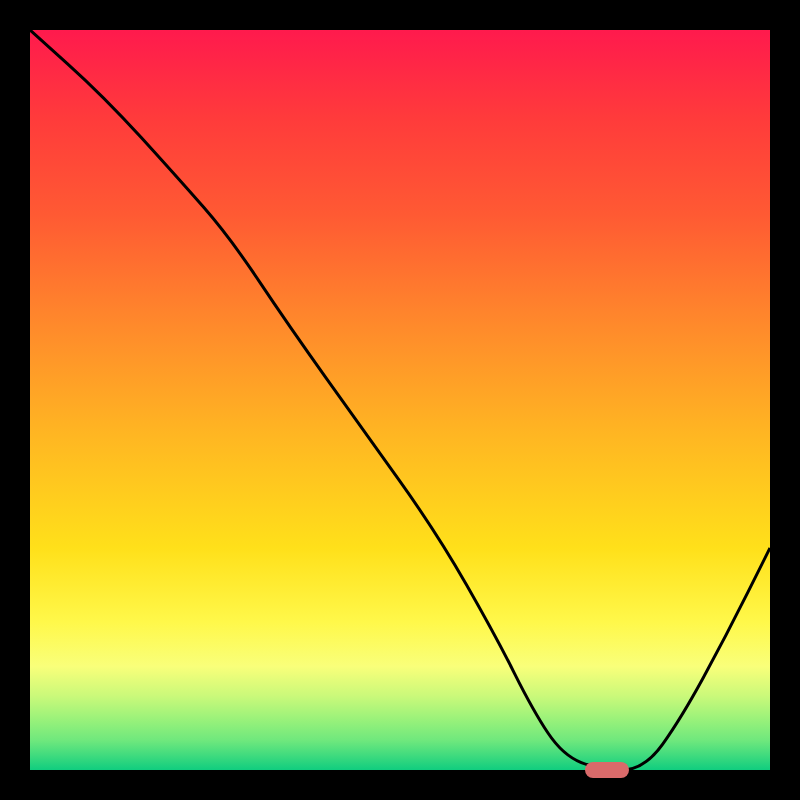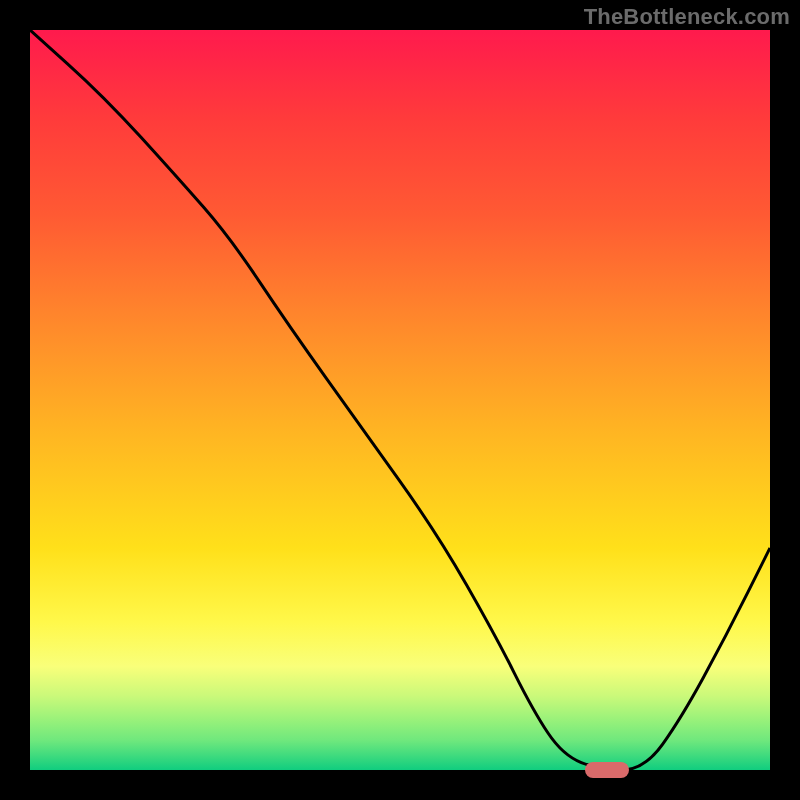--- a/index.html
+++ b/index.html
@@ -70,14 +70,13 @@
 
 <div class="frame">
   <div class="plot-area"></div>
 
   <svg class="curve" viewBox="0 0 740 740" preserveAspectRatio="none">
     <path fill="none" stroke="#000" stroke-width="3" d="M 0,0 Q 0,0 37,33.30000000000001 Q 74,66.60000000000002 111,107.30000000000001 Q 148,148 173.9,177.60000000000002 Q 199.8,207.20000000000005 229.4,251.60000000000002 Q 259,296 296,347.79999999999995 Q 333,399.59999999999997 370,451.4 Q 407.00000000000006,503.2 436.6,555 Q 466.2,606.8 484.70000000000005,643.8 Q 503.20000000000005,680.8 518,703 Q 532.8,725.2 551.3,732.6 Q 569.8000000000001,740 592,740 Q 614.1999999999999,740 632.7,714.1 Q 651.2,688.2 673.4,647.5 Q 695.5999999999999,606.8 717.8,562.4 T 740,518"></path>
   </svg>
 
   <div class="marker" style="left: 585px; width: 44.4px; top: 762px; height: 16px; background: rgb(217, 106, 106);"></div>
 
-  <div class="watermark">TheBottleneck.com</div>
 </div>
 
 </body></html>

